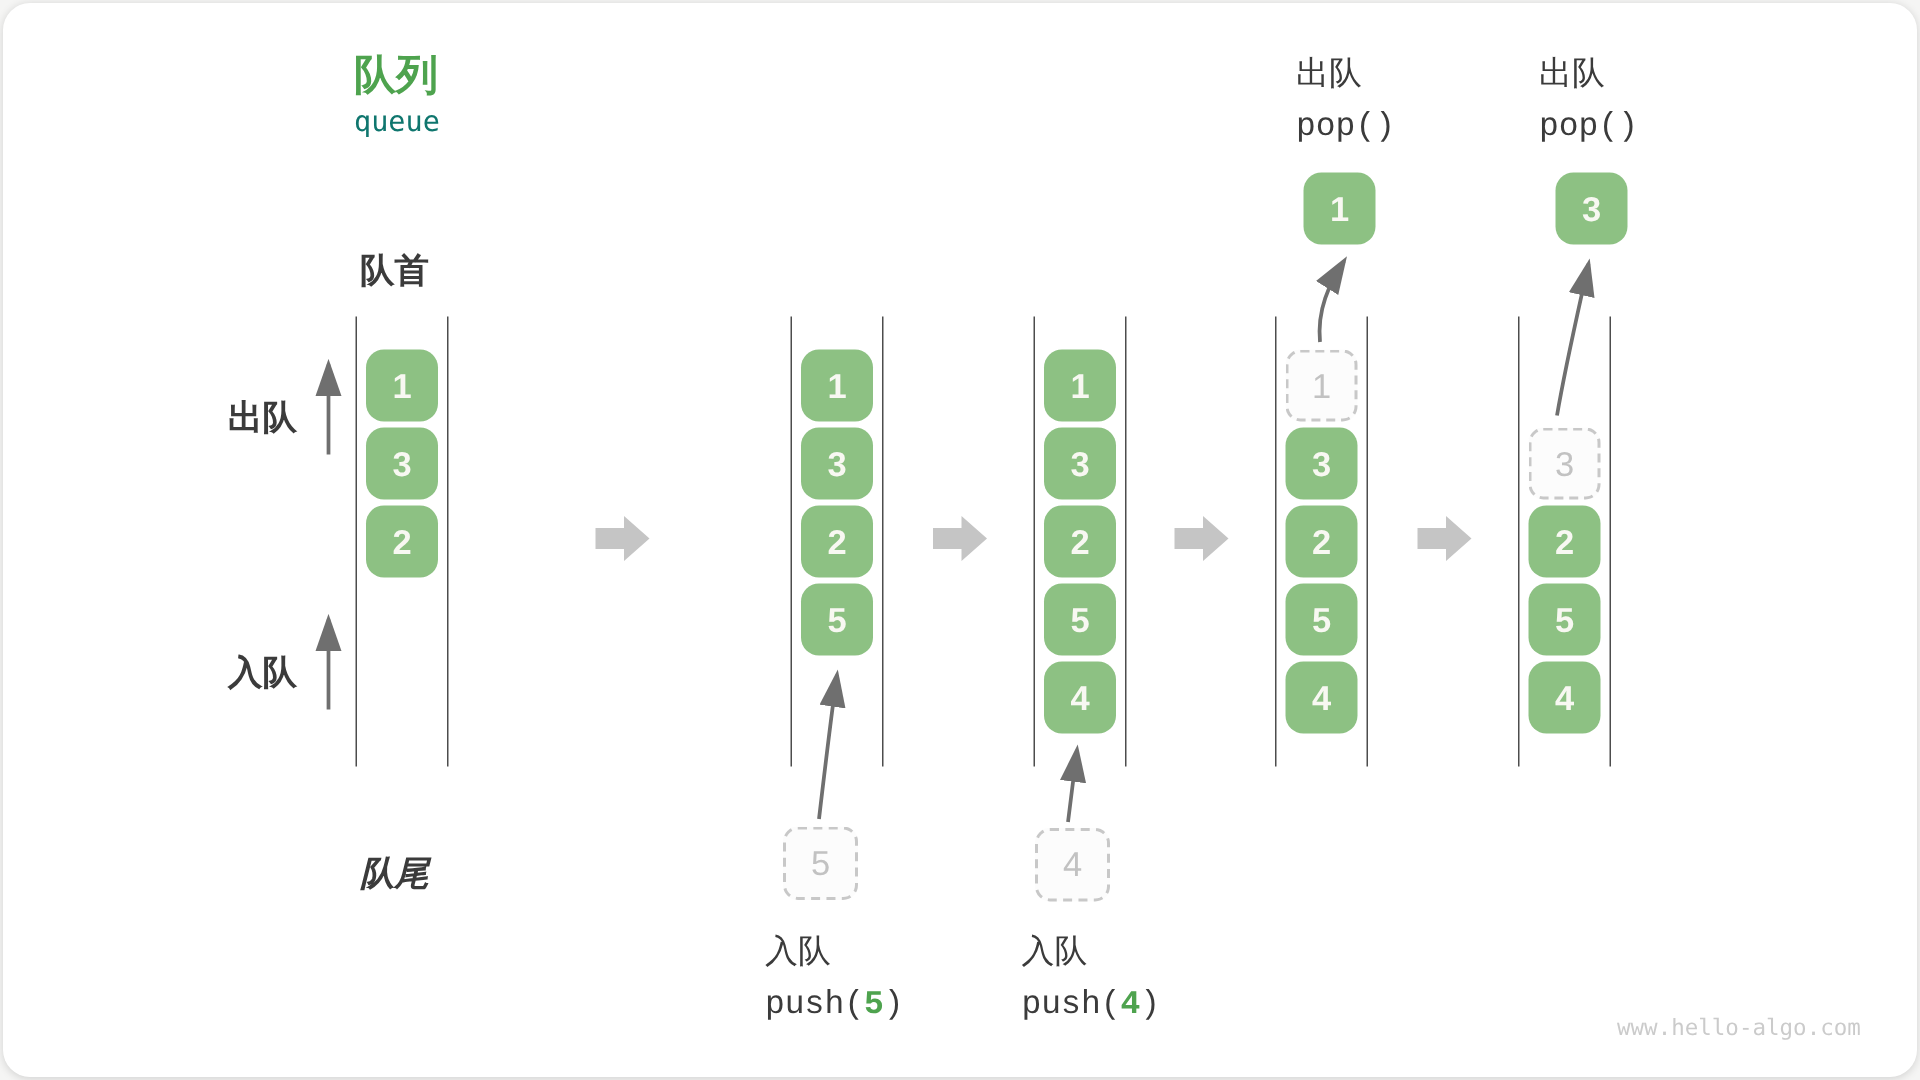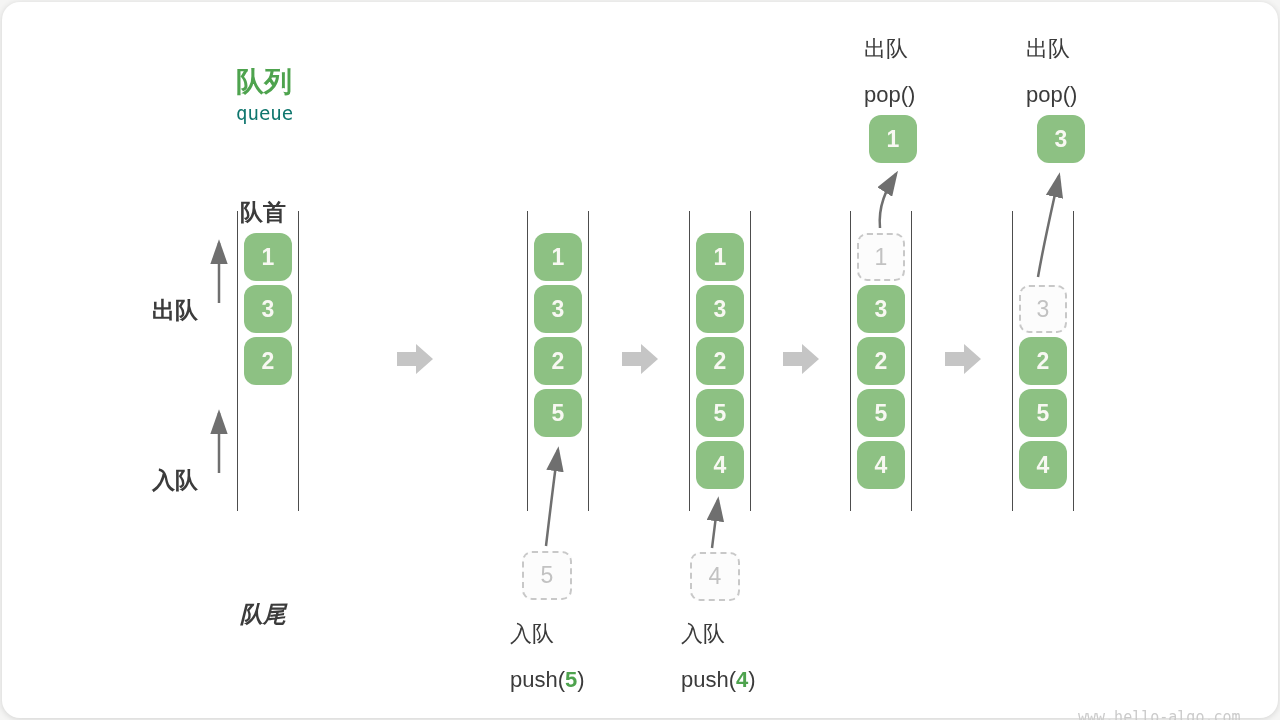--- a/index.html
+++ b/index.html
@@ -5,21 +5,21 @@
   html,body { margin:0; padding:0; background:#f5f5f4; }
   #canvas {
     position:relative; width:1280px; height:720px; overflow:hidden;
     font-family:"Liberation Sans","DejaVu Sans",sans-serif;
   }
   .card {
     position:absolute; left:2px; top:2px; right:2px; bottom:2px;
     background:#ffffff; border-radius:18px;
     box-shadow:0 1px 6px rgba(0,0,0,0.14);
   }
-  .abs { position:absolute;margin-top:32px; }
+  .abs { position:absolute; }
   .title-zh { left:236px; top:31px; font-size:28px; font-weight:700; color:#4ea34e; }
   .title-en { left:236px; top:70px; font-size:19px; color:#0f766e;
               font-family:"DejaVu Sans Mono","Liberation Mono",monospace; }
   .side-label { font-size:23px; font-weight:700; color:#3b3b3b; }
   .lbl-front { left:240px; top:165px; }
   .lbl-rear  { left:240px; top:567px;font-style:italic; }
   .lbl-deq   { left:152px; top:263px; }
   .lbl-enq   { left:152px; top:433px; }
 
   .qcol {
@@ -52,22 +52,22 @@
   .popped {
     position:absolute; width:48px; height:48px; border-radius:12px; background:#8dc183;
     color:#f8f8f2; font-size:23px; font-weight:700;
     display:flex; align-items:center; justify-content:center;
   }
   .pop-s4 { left:869px; top:115px; }
   .pop-s5 { left:1037px; top:115px; }
 
   .opblock { position:absolute; color:#3b3b3b; }
   .opblock .zh { font-size:22px; }
-  .opblock .code { font-family:Liberation Sans, sans-serif;
-                   font-size:22px; margin-top:18px; white-space:pre; }
+  .opblock .code { font-family:Liberation Mono, monospace;
+                   font-size:22px; margin-top:8px; white-space:pre; }
   .op-top-s4 { left:864px; top:34px; }
   .op-top-s5 { left:1026px; top:34px; }
   .op-bot-s2 { left:510px; top:619px; }
   .op-bot-s3 { left:681px; top:619px; }
   .arg { color:#4ea34e; font-weight:700; }
 
   .watermark {
     left:1078px; top:676px; font-size:15px; color:#cbcbcb;
     font-family:"DejaVu Sans Mono","Liberation Mono",monospace;
     text-align:right;

